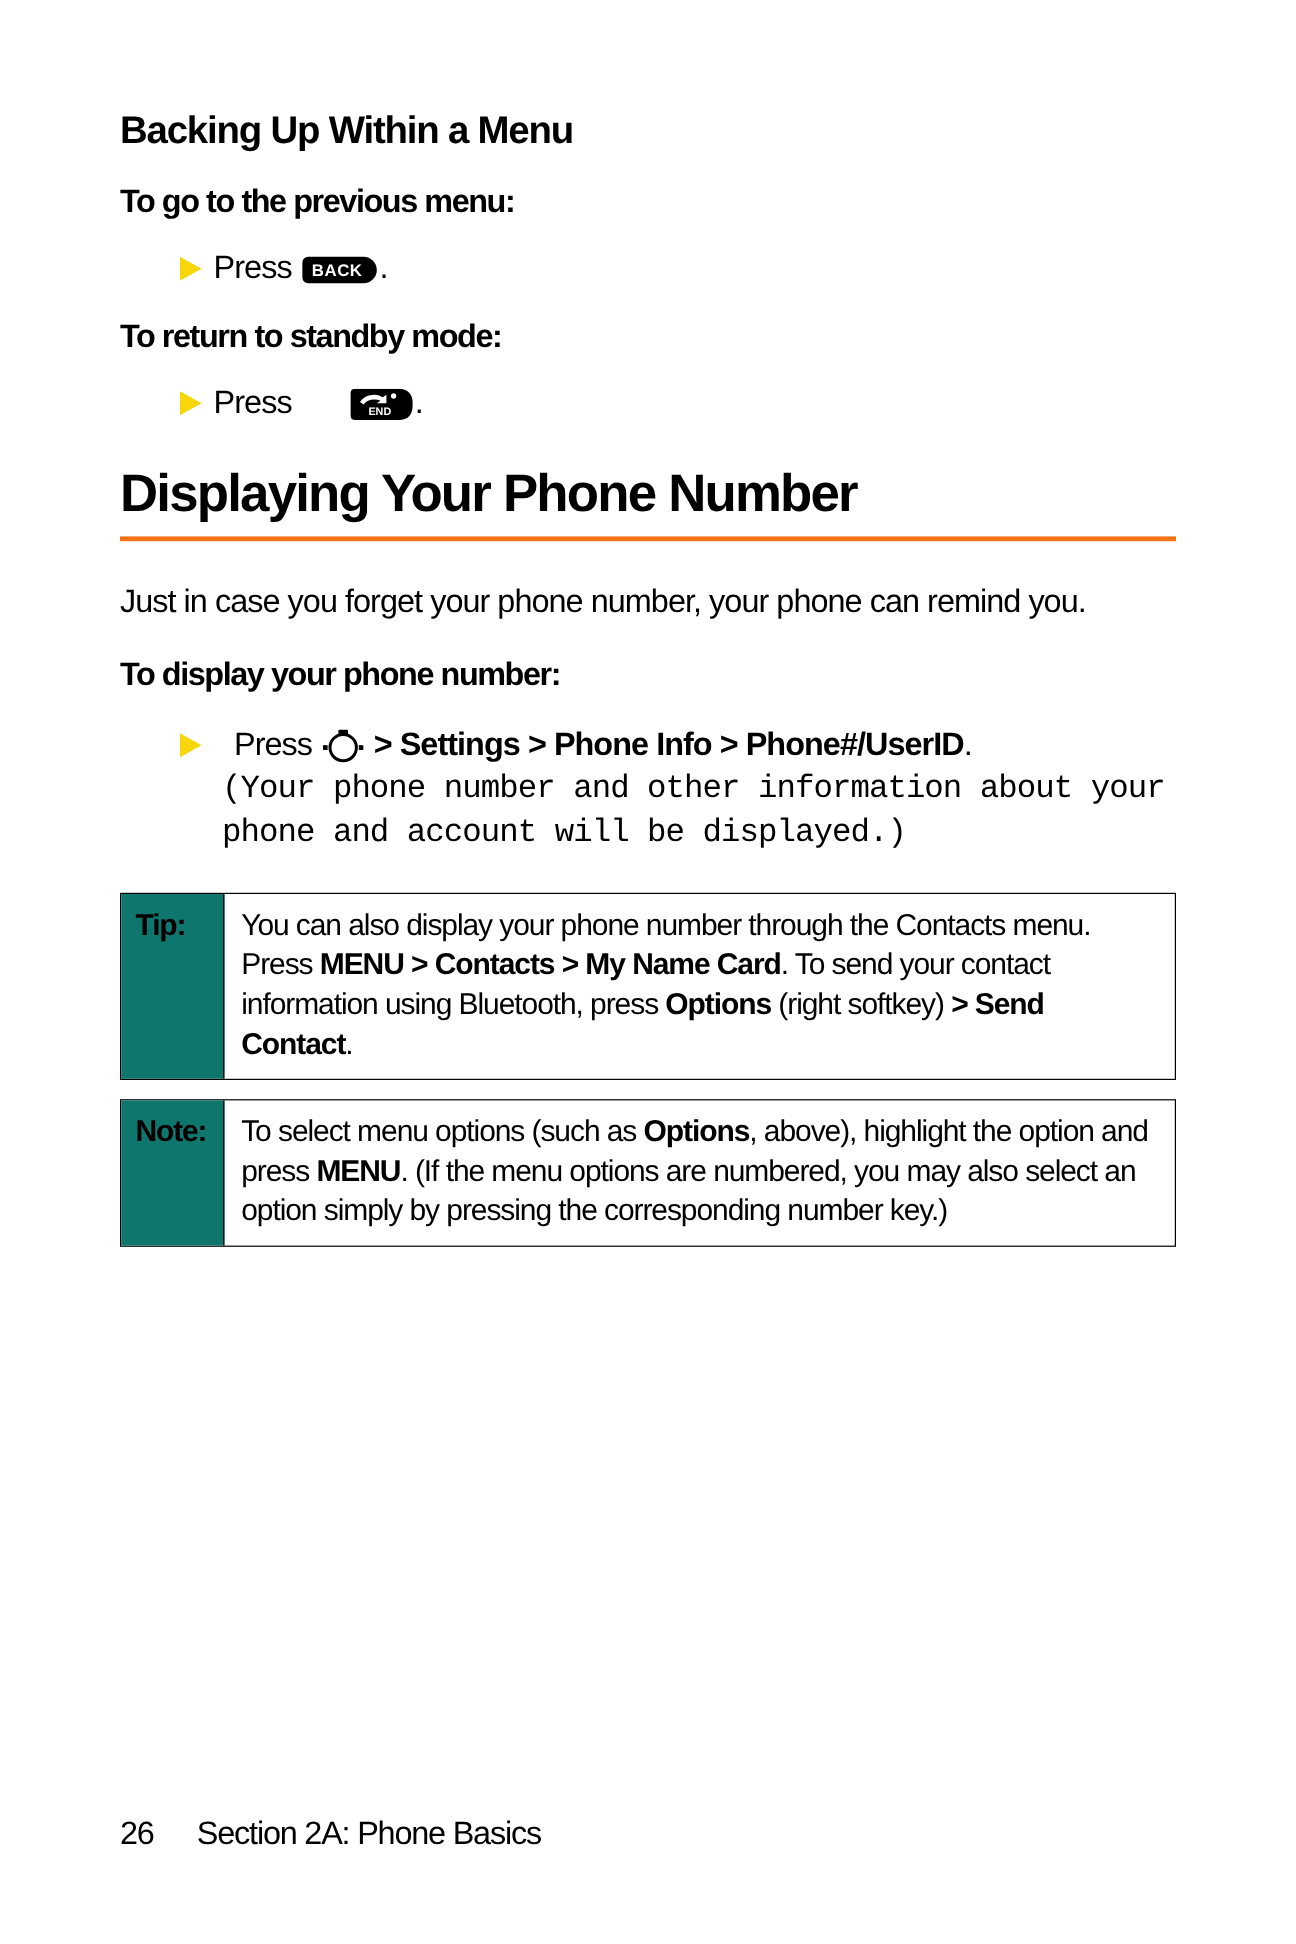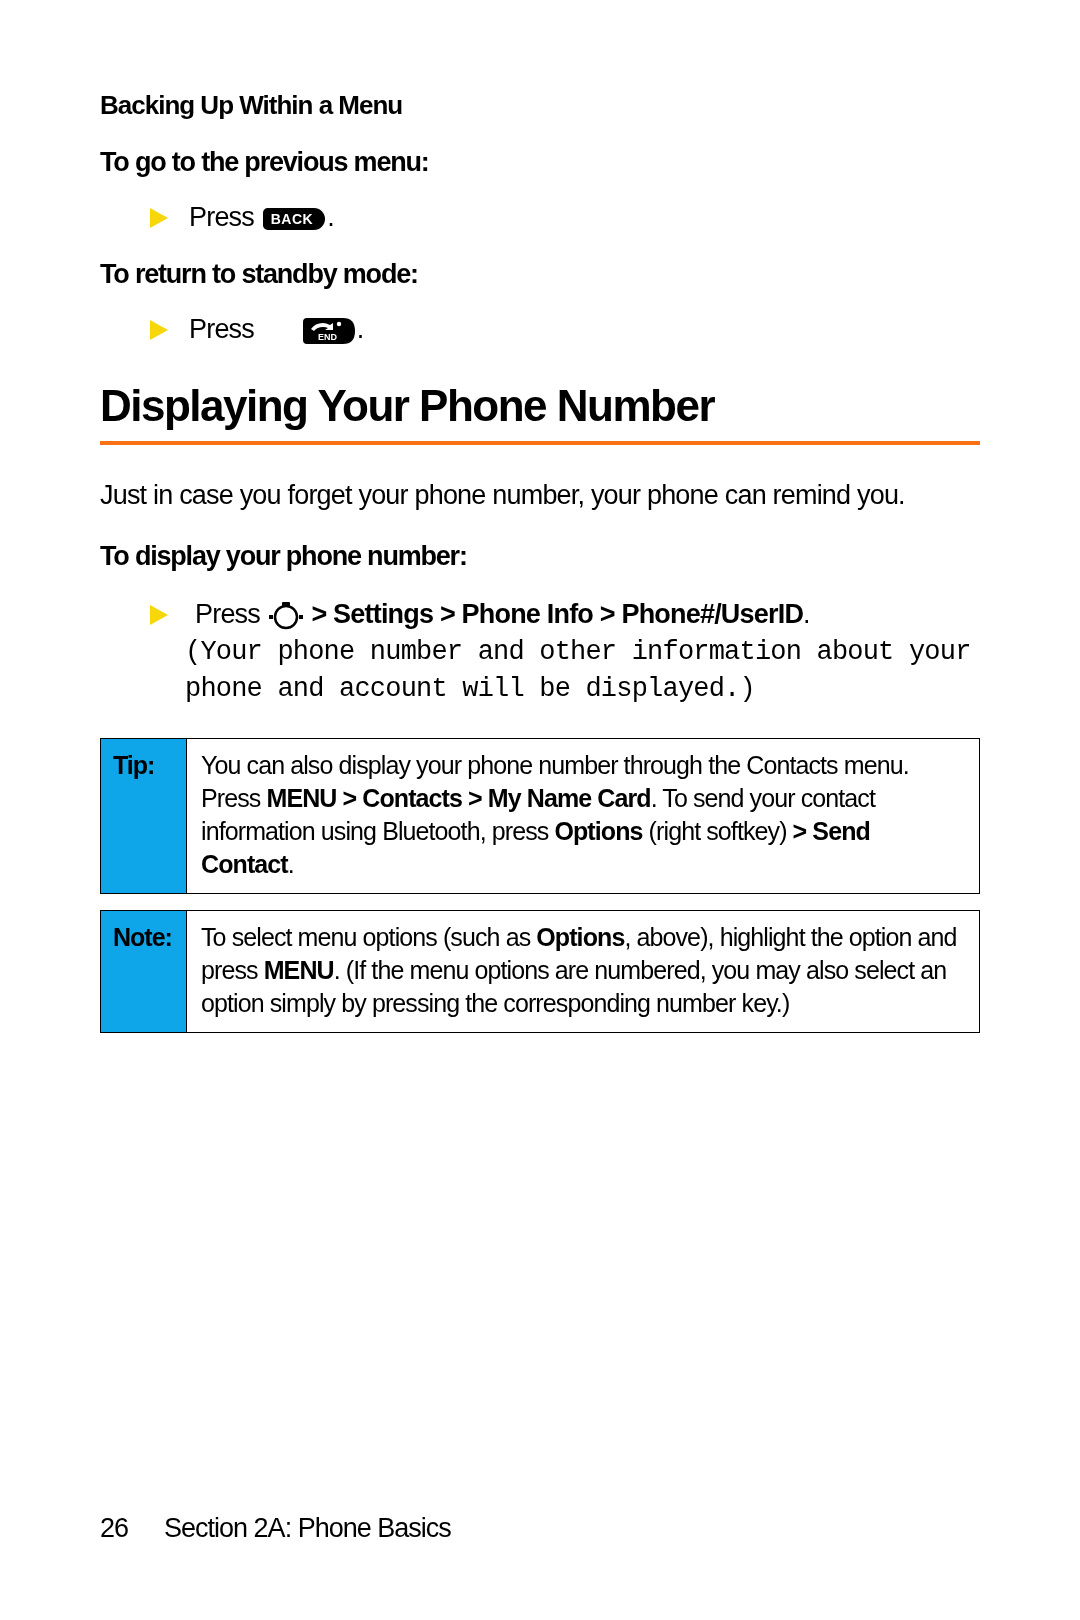--- a/index.html
+++ b/index.html
@@ -12,35 +12,35 @@
     color: #000;
     letter-spacing: -0.8px;
   }
   .page {
     position: relative;
     padding: 90px 100px 0 100px;
     box-sizing: border-box;
     height: 100%;
   }
   .h3 {
-    font-size: 26px;
+    font-size: 32px;
     font-weight: 700;
     margin: 0 0 26px 0;
     letter-spacing: -1px;
   }
   .bold-lead {
     font-size: 27px;
     font-weight: 700;
     margin: 0 0 24px 0;
     letter-spacing: -1.2px;
   }
   .step-row {
     display: flex;
     align-items: center;
-    gap: 19px;
+    gap: 8px;
     margin: 0 0 26px 50px;
     font-size: 27px;
   }
   .arrow-bullet {
     display: inline-block;
     width: 0; height: 0;
     border-top: 10px solid transparent;
     border-bottom: 10px solid transparent;
     border-left: 18px solid #f7d70a;
     margin-right: 2px;
@@ -104,21 +104,21 @@
     font-family: Liberation Mono, monospace;
   }
   .callout {
     display: flex;
     border: 1px solid #000;
     margin-bottom: 16px;
     font-size: 25px;
     line-height: 1.32;
   }
   .callout .label {
-    background: #0ea5e9;
+    background: #0f766e;
     font-weight: 700;
     padding: 10px 0 10px 12px;
     width: 86px;
     box-sizing: border-box;
     border-right: 1px solid #000;
     letter-spacing: -1px;
   }
   .callout .body {
     padding: 10px 14px 12px 14px;
     flex: 1;

